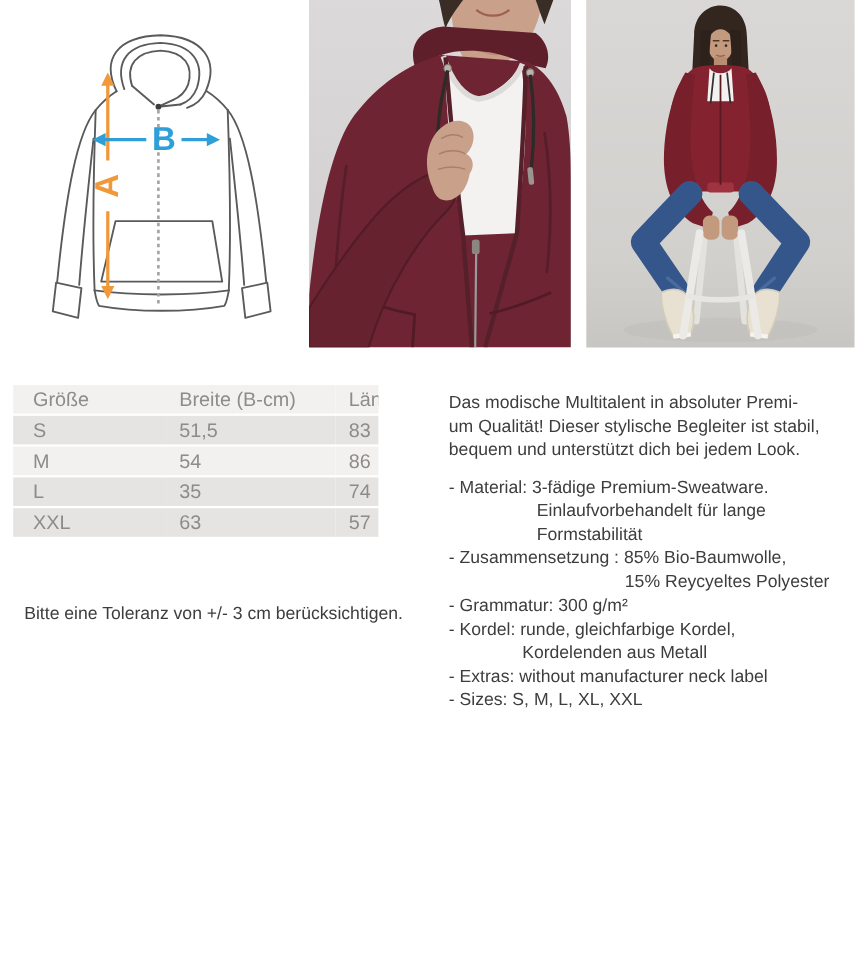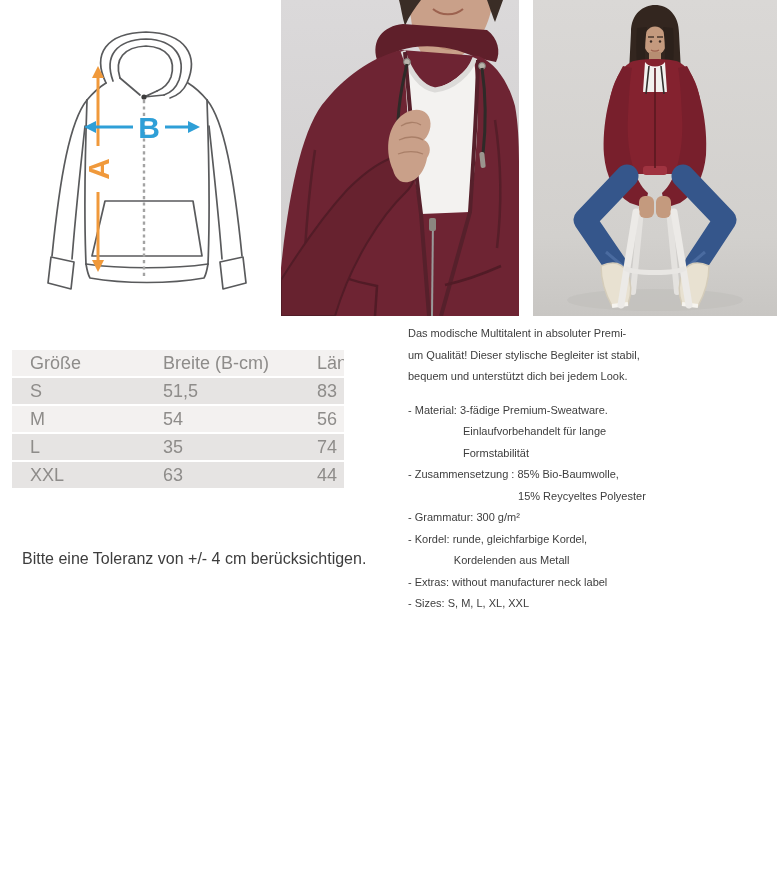--- a/index.html
+++ b/index.html
@@ -38,22 +38,22 @@
   table.size-table th{background:var(--table-header-bg);}
   table.size-table tr.dark td{background:var(--table-row-dark);}
   table.size-table tr.light td{background:var(--table-row-light);}
   table.size-table th:nth-child(1), table.size-table td:nth-child(1){width:121px;padding-left:18px;}
   table.size-table th:nth-child(2), table.size-table td:nth-child(2){width:142px;padding-left:12px;}
   table.size-table th:nth-child(3), table.size-table td:nth-child(3){padding-left:12px;}
   .tolerance{
     left:22px;top:534px;font-size:16px;color:var(--body-text);white-space:nowrap;
   }
   .description{
-    left:408px;top:323px;width:368px;color:var(--body-text);
-    font-size:11px;line-height:21.5px;
+    left:408px;top:356px;width:368px;color:var(--body-text);
+    font-size:16px;line-height:21.5px;
   }
   .desc-para{margin:0 0 12px 0;white-space:pre-wrap;}
   svg{display:block;}
   .diagram text{font-family:"Liberation Sans",sans-serif;font-weight:bold;font-size:30px;}
 </style>
 </head>
 <body>
 
 <div class="abs diagram">
   <svg width="210" height="272" viewBox="0 0 210 272">
@@ -224,37 +224,37 @@
       </thead>
     <tbody id="size-table-body">
         <tr class="dark">
           <td>S</td>
           <td>51,5</td>
           <td>83</td>
         </tr>
         <tr class="light">
           <td>M</td>
           <td>54</td>
-          <td>56</td>
+          <td>86</td>
         </tr>
         <tr class="dark">
           <td>L</td>
           <td>35</td>
           <td>74</td>
         </tr>
         <tr class="dark">
           <td>XXL</td>
           <td>63</td>
-          <td>44</td>
+          <td>57</td>
         </tr>
       </tbody>
   </table>
 </div>
 
-<p class="abs tolerance">Bitte eine Toleranz von +/- 4 cm berücksichtigen.</p>
+<p class="abs tolerance">Bitte eine Toleranz von +/- 3 cm berücksichtigen.</p>
 
 <div class="abs description" id="description">
     <p class="desc-para">Das modische Multitalent in absoluter Premi-
 um Qualität! Dieser stylische Begleiter ist stabil,
 bequem und unterstützt dich bei jedem Look.</p>
     <p class="desc-para">- Material: 3-fädige Premium-Sweatware.
                   Einlaufvorbehandelt für lange
                   Formstabilität
 - Zusammensetzung : 85% Bio-Baumwolle,
                                     15% Reycyeltes Polyester

